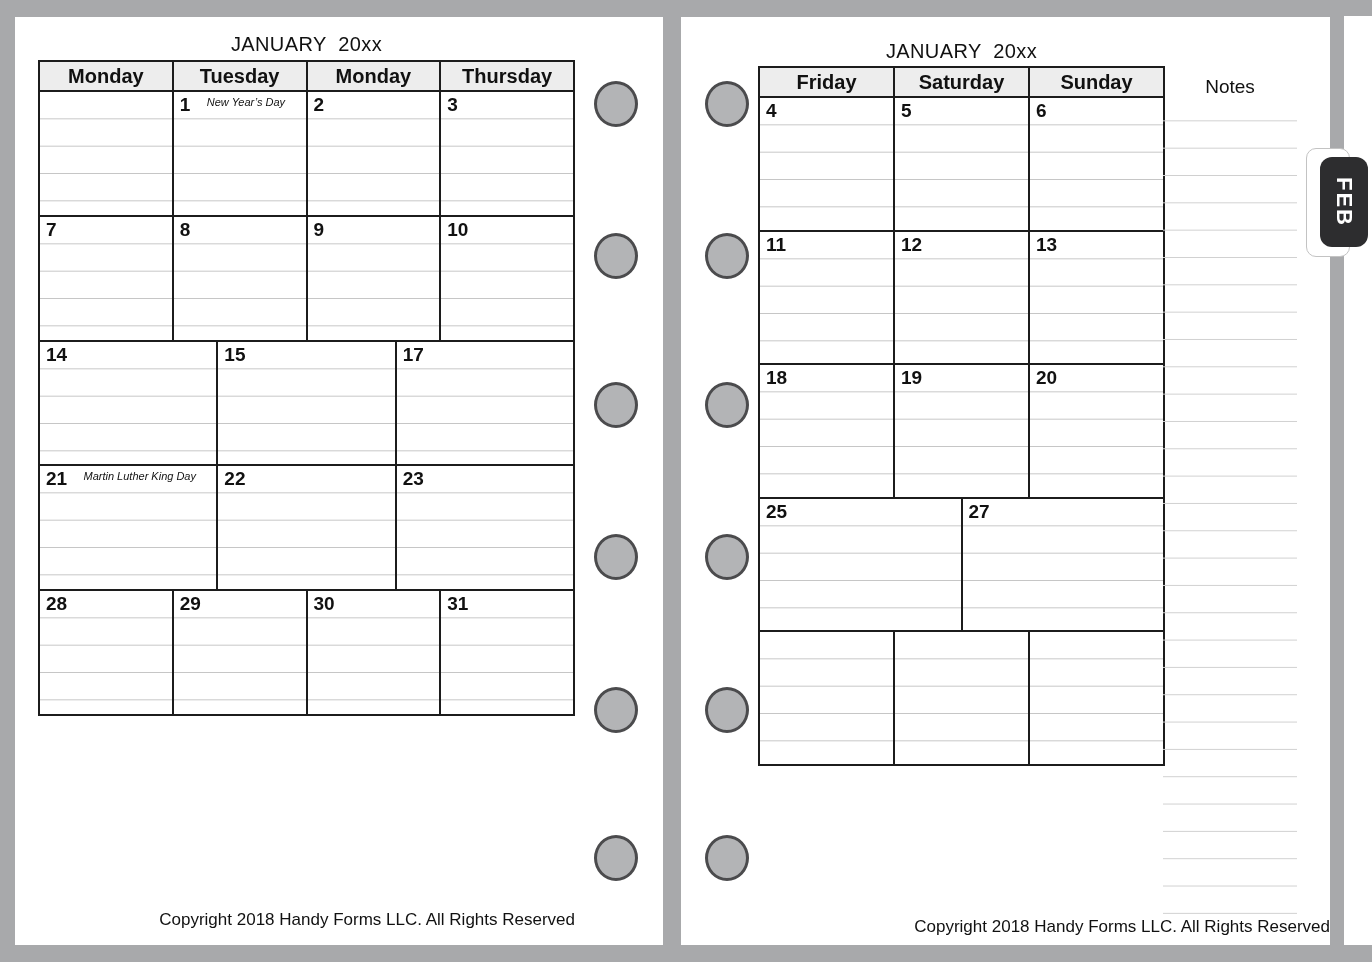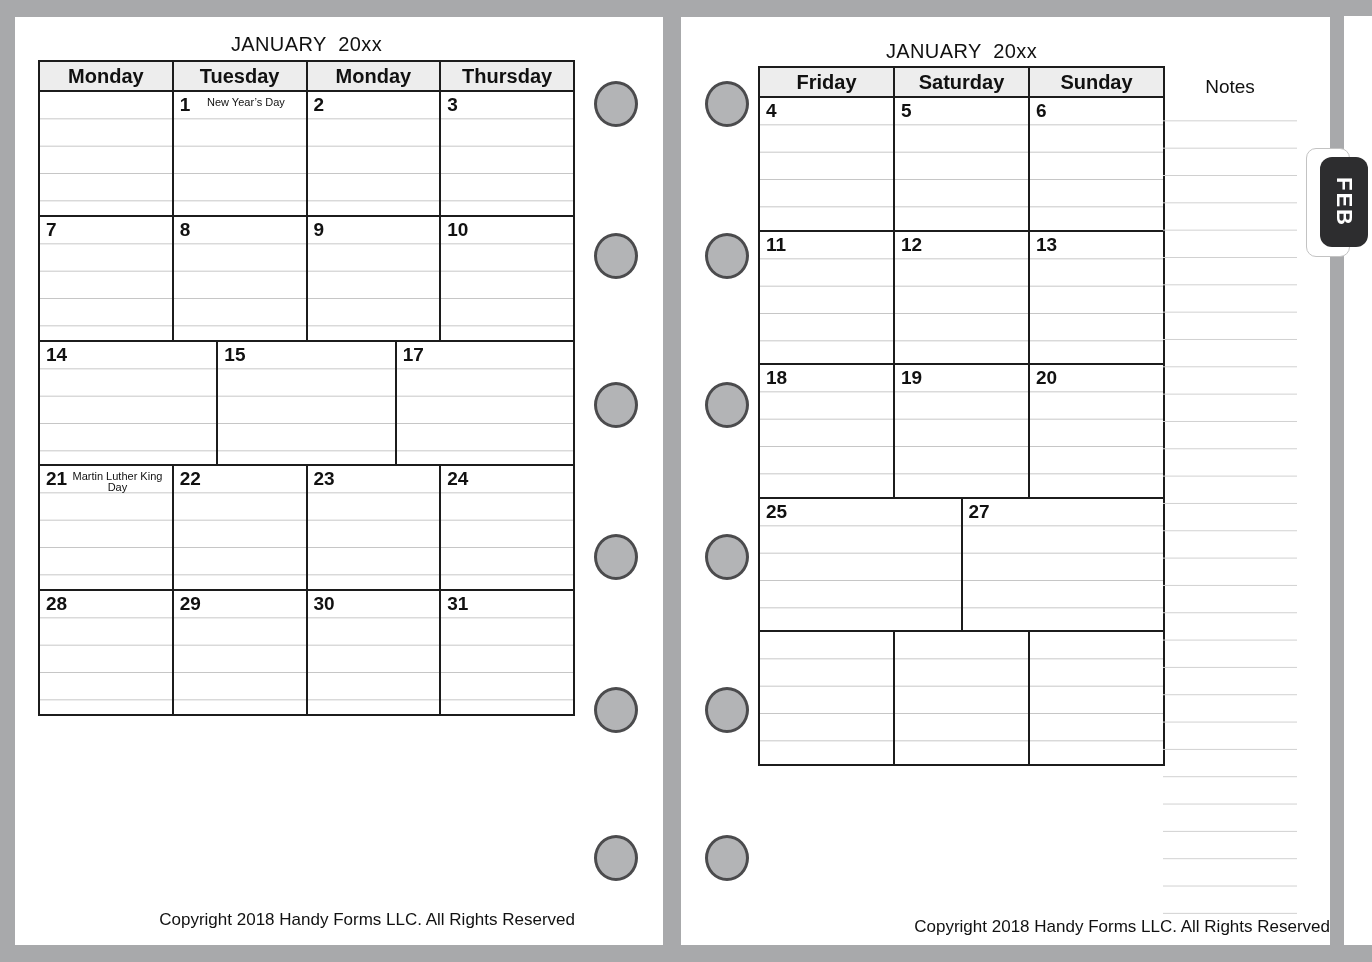--- a/index.html
+++ b/index.html
@@ -25,21 +25,21 @@
     font-weight:bold;font-size:20px;border-right:2px solid #1c1c1c;overflow:hidden}
   .day-header-cell:last-child{border-right:none}
   .weeks{flex:1;display:flex;flex-direction:column}
   .week-row{flex:1;display:flex;border-top:2px solid #1c1c1c;
     background-image:linear-gradient(to bottom,transparent 0,transparent 26.4px,#c6c6c6 26.4px,#c6c6c6 27.33px);
     background-size:100% 27.33px;background-repeat:repeat}
   .week-row:first-child{border-top:none}
   .day-cell{flex:1;border-right:2px solid #1c1c1c;display:flex;align-items:flex-start;overflow:hidden}
   .day-cell:last-child{border-right:none}
   .date-num{font-weight:bold;font-size:19px;line-height:26px;padding-left:6px}
-  .holiday{flex:1;font-size:11px;line-height:11px;text-align:center;
+  .holiday{flex:1;font-style:italic;font-size:11px;line-height:11px;text-align:center;
     padding-top:5px;padding-right:4px}
 
   .notes-label{position:absolute;text-align:center;font-size:19px;line-height:26px}
   .notes-lines{position:absolute;
     background-image:linear-gradient(to bottom,transparent 0,transparent 26.4px,#d0d0d0 26.4px,#d0d0d0 27.33px);
     background-size:100% 27.33px;background-repeat:repeat}
 
   .copyright{position:absolute;text-align:right;font-size:17px;white-space:nowrap}
 
   .hole{position:absolute;width:44px;height:46px;border-radius:50%;
@@ -122,23 +122,20 @@
         <div class="week-row">
           <div class="day-cell">
             <span class="date-num">21</span>
             <span class="holiday">Martin Luther King Day</span>
           </div>
           <div class="day-cell">
             <span class="date-num">22</span>
           </div>
           <div class="day-cell">
             <span class="date-num">23</span>
-          </div>
-          <div class="day-cell">
-            <span class="date-num">24</span>
           </div>
         </div>
         <div class="week-row">
           <div class="day-cell">
             <span class="date-num">28</span>
           </div>
           <div class="day-cell">
             <span class="date-num">29</span>
           </div>
           <div class="day-cell">

